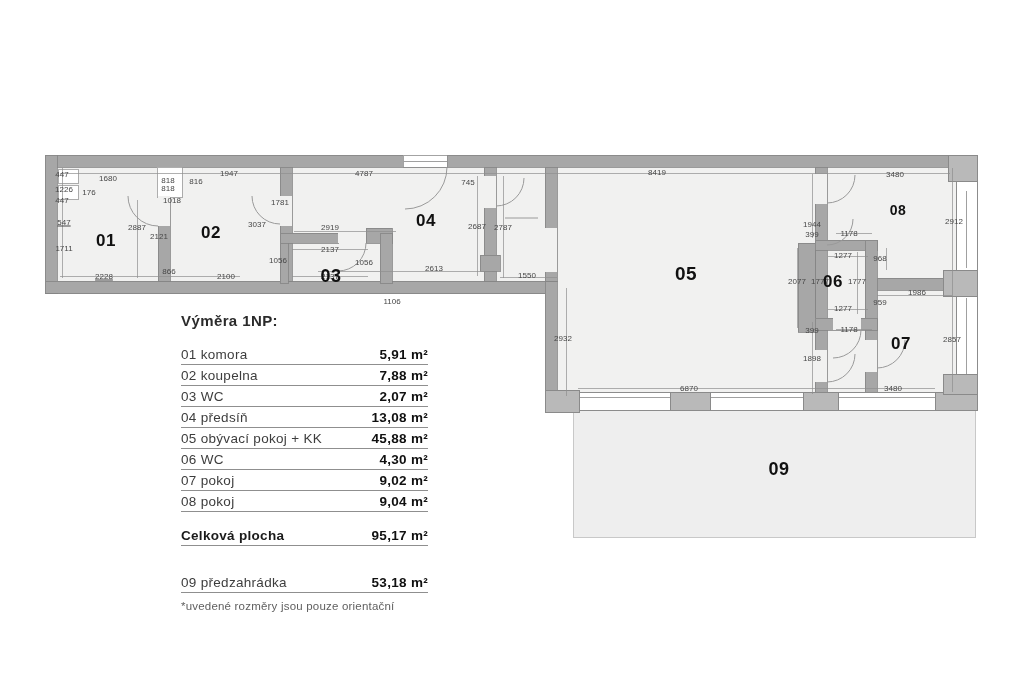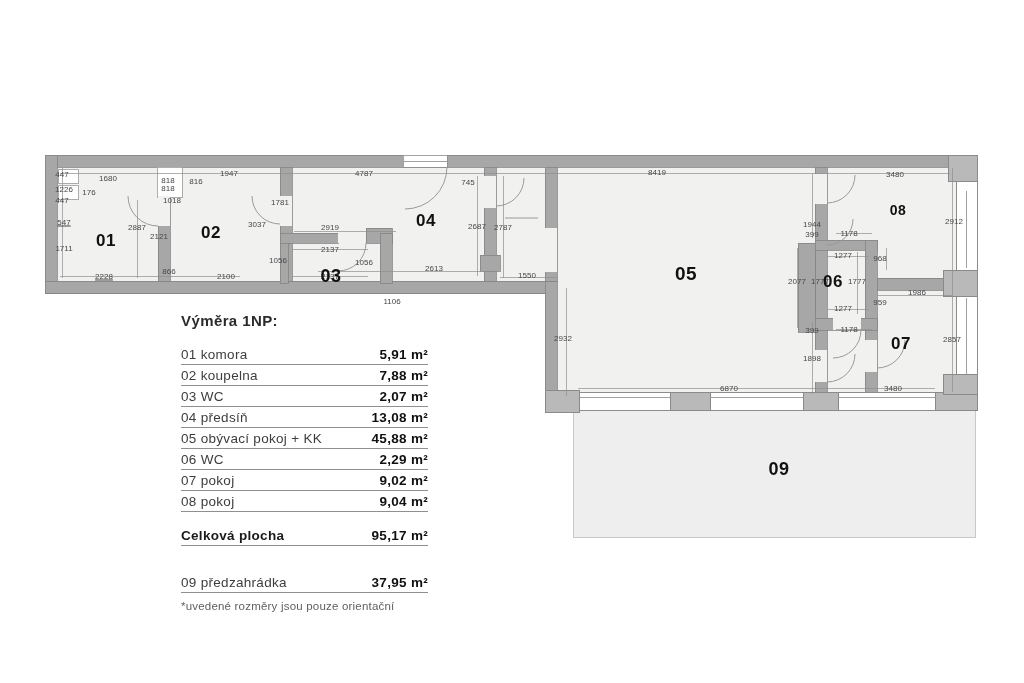--- a/index.html
+++ b/index.html
@@ -169,21 +169,21 @@
       <span class="dim" style="left: 503px; top: 227px; color: rgb(71, 71, 71);">2787</span>
       <span class="dim" style="left: 330px; top: 249px; color: rgb(71, 71, 71);">2137</span>
       <span class="dim" style="left: 278px; top: 260px; color: rgb(71, 71, 71);">1056</span>
       <span class="dim" style="left: 364px; top: 262px; color: rgb(71, 71, 71);">1056</span>
       <span class="dim" style="left: 330px; top: 276px; color: rgb(71, 71, 71);">2137</span>
       <span class="dim" style="left: 392px; top: 257px; color: rgb(71, 71, 71); margin-top: 44px;">1106</span>
       <span class="dim" style="left: 434px; top: 268px; color: rgb(71, 71, 71);">2613</span>
       <span class="dim" style="left: 527px; top: 275px; color: rgb(71, 71, 71);">1550</span>
       <span class="dim" style="left: 657px; top: 172px; color: rgb(71, 71, 71);">8419</span>
       <span class="dim" style="left: 563px; top: 338px; color: rgb(71, 71, 71);">2932</span>
-      <span class="dim" style="left: 729px; top: 388px; color: rgb(71, 71, 71);">6870</span>
+      <span class="dim" style="left: 689px; top: 388px; color: rgb(71, 71, 71);">6870</span>
       <span class="dim" style="left: 812px; top: 216px; color: rgb(71, 71, 71); margin-top: 8px;">1944</span>
       <span class="dim" style="left: 812px; top: 234px; color: rgb(71, 71, 71);">399</span>
       <span class="dim" style="left: 849px; top: 233px; color: rgb(71, 71, 71);">1178</span>
       <span class="dim" style="left: 895px; top: 174px; color: rgb(71, 71, 71);">3480</span>
       <span class="dim" style="left: 954px; top: 221px; color: rgb(71, 71, 71);">2912</span>
       <span class="dim" style="left: 843px; top: 255px; color: rgb(71, 71, 71);">1277</span>
       <span class="dim" style="left: 880px; top: 258px; color: rgb(71, 71, 71);">968</span>
       <span class="dim" style="left: 797px; top: 281px; color: rgb(71, 71, 71);">2077</span>
       <span class="dim" style="left: 820px; top: 281px; color: rgb(71, 71, 71);">1777</span>
       <span class="dim" style="left: 857px; top: 281px; color: rgb(71, 71, 71);">1777</span>
@@ -224,35 +224,35 @@
         <div class="legend-row">
           <span>04 předsíň</span>
           <span class="val">13,08 m²</span>
         </div>
         <div class="legend-row">
           <span>05 obývací pokoj + KK</span>
           <span class="val">45,88 m²</span>
         </div>
         <div class="legend-row">
           <span>06 WC</span>
-          <span class="val">2,29 m²</span>
+          <span class="val">4,30 m²</span>
         </div>
         <div class="legend-row">
           <span>07 pokoj</span>
           <span class="val">9,02 m²</span>
         </div>
         <div class="legend-row">
           <span>08 pokoj</span>
           <span class="val">9,04 m²</span>
         </div>
       </div>
     <div class="legend-row total">
       <span>Celková plocha</span>
       <span class="val">95,17 m²</span>
     </div>
     <div class="legend-row garden">
       <span>09 předzahrádka</span>
-      <span class="val">37,95 m²</span>
+      <span class="val">53,18 m²</span>
     </div>
     <div class="legend-footnote">*uvedené rozměry jsou pouze orientační</div>
   </div>
 
 </div>
 
 </body></html>

